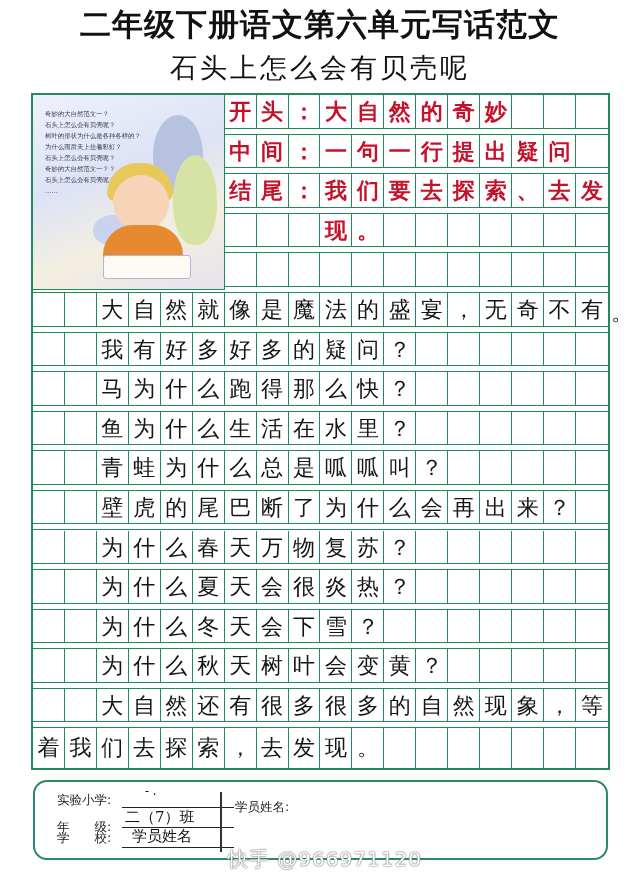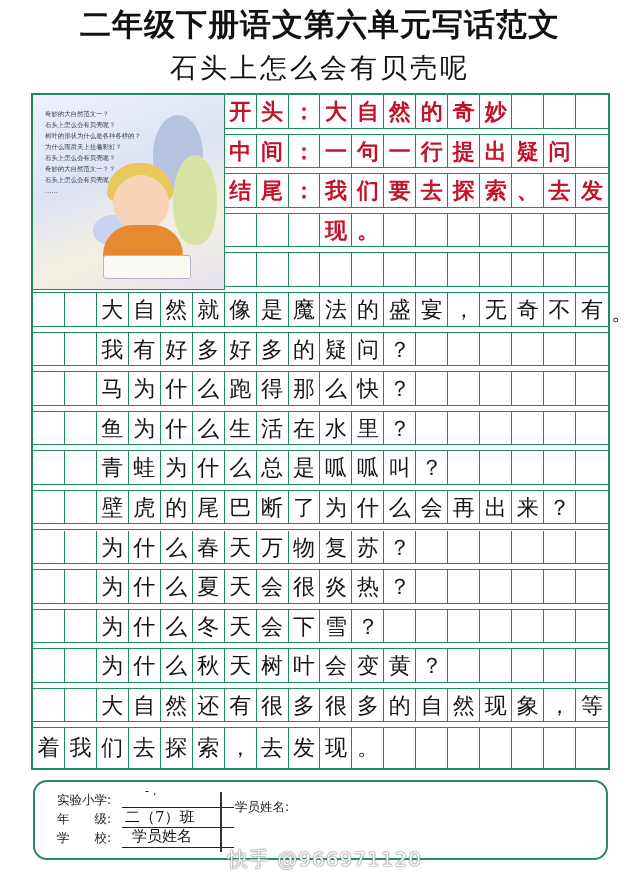--- a/index.html
+++ b/index.html
@@ -380,21 +380,21 @@
     </div>
   </div>
 
 <div class="outside" style="left:611px;top:298px;">。</div>
 
 <div class="bottom-box">
   <div class="info" style="left:22px;top:10px;">实验小学:</div>
   <div class="hand" style="left:110px;top:2px;font-size:12px;">- .</div>
   <div class="line" style="left:87px;top:25px;width:112px;"></div>
 
-  <div class="info" style="left:22px;top:29px;">年　　级:</div>
+  <div class="info" style="left:22px;top:37px;">年　　级:</div>
   <div class="hand" style="left:90px;top:26px;">二（7）班</div>
   <div class="line" style="left:87px;top:45px;width:112px;"></div>
 
   <div class="info" style="left:22px;top:48px;">学　　校:</div>
   <div class="hand" style="left:97px;top:45px;">学员姓名</div>
   <div class="line" style="left:87px;top:65px;width:112px;"></div>
 
   <div class="divider"></div>
   <div class="info" style="left:200px;top:17px;">学员姓名:</div>
 </div>

